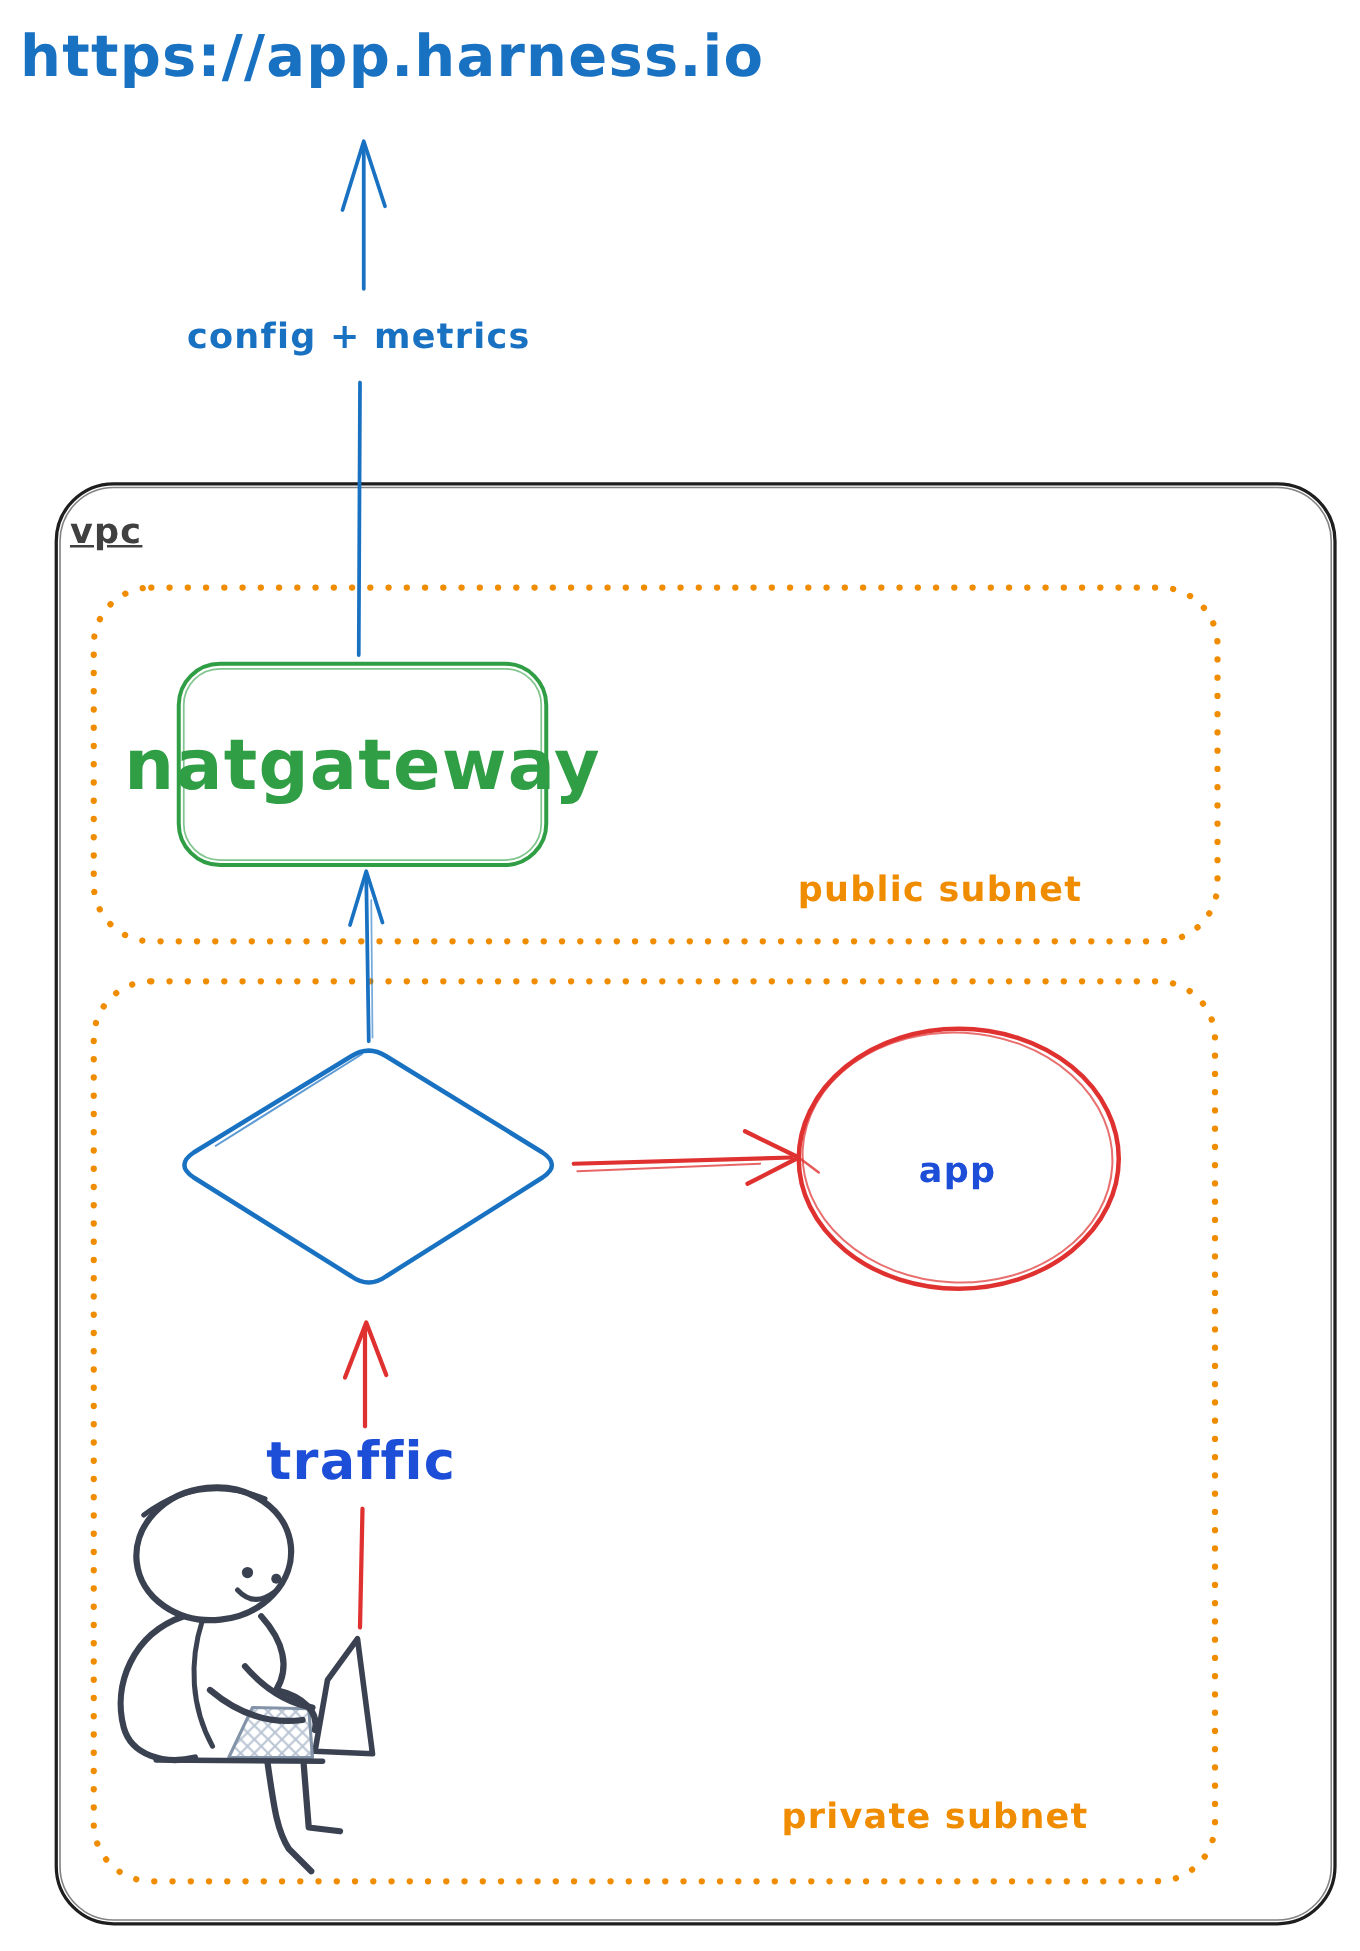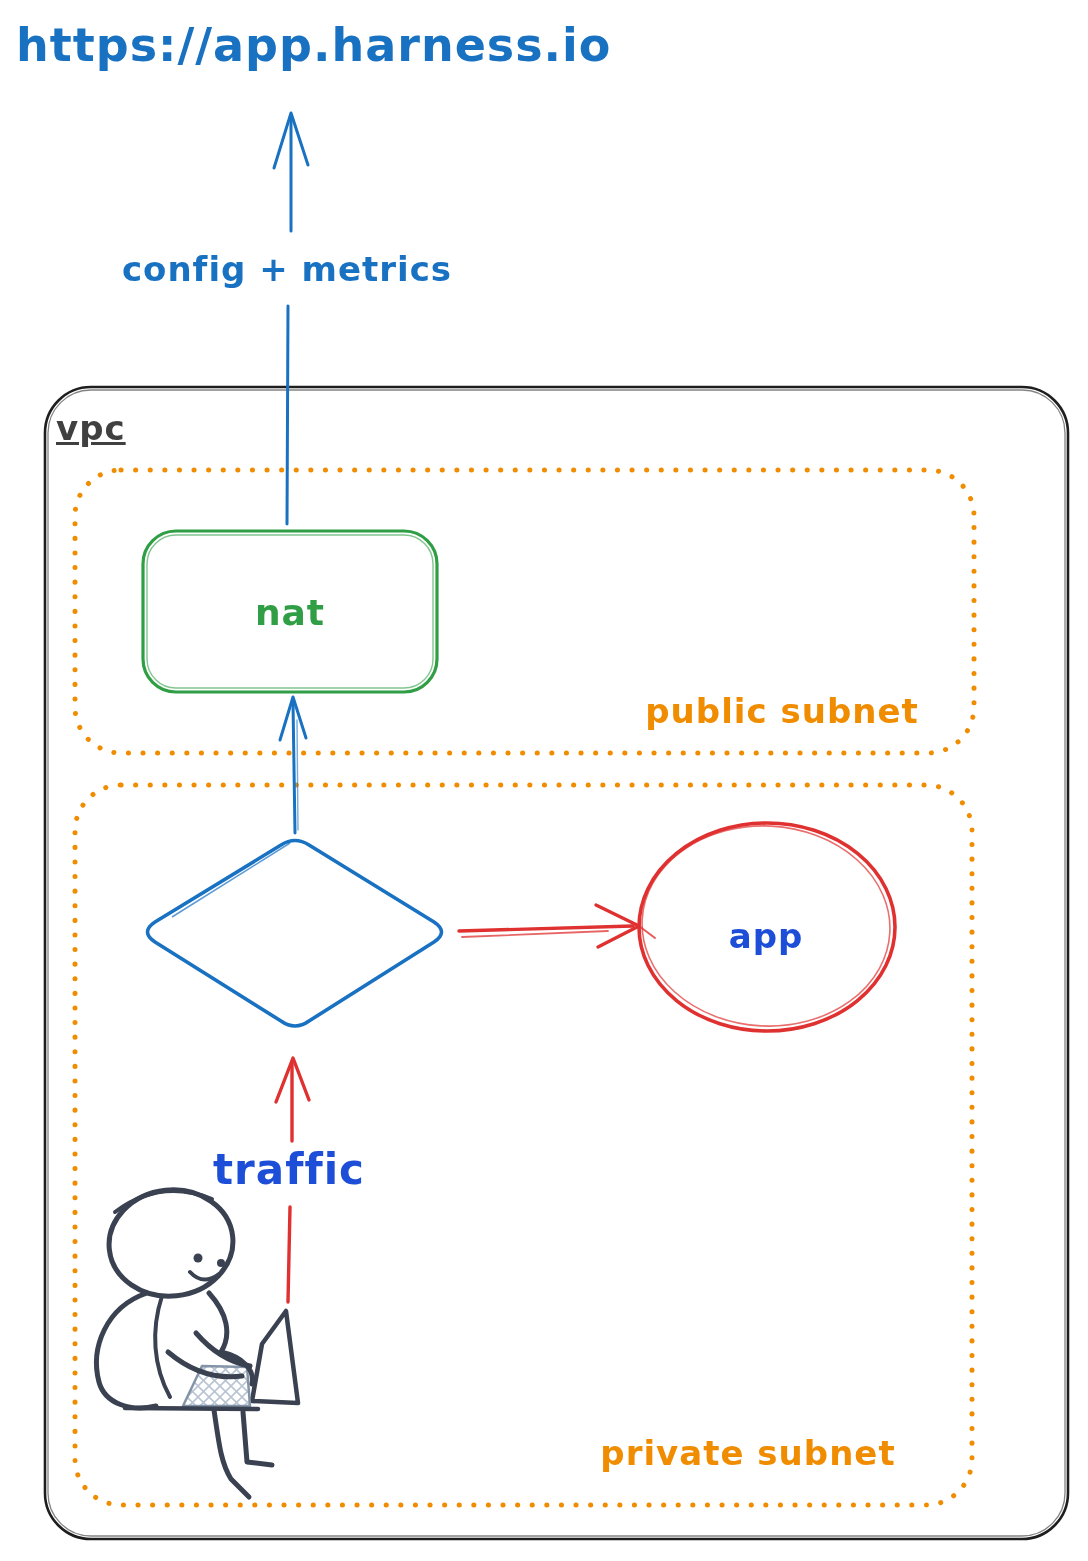--- a/index.html
+++ b/index.html
@@ -17,28 +17,28 @@
     white-space:nowrap;
     user-select:none;
   }
   .center{transform:translate(-50%,-50%);}
   .blue{color:#1971c2;}
   .orange{color:#f08c00;}
   .green{color:#2f9e44;}
   .red{color:#1d4ed8;}
   .ink{color:#404040;text-decoration:underline;}
   .url{font-size:46px;letter-spacing:1px;}
-  .mid{font-size:34px;letter-spacing:1px;}
+  .mid{font-size:28px;letter-spacing:1px;}
   .small{font-size:42px;letter-spacing:1px;}
   .natbox-label{
     position:absolute;left:290px;top:613px;
     transform:translate(-50%,-50%);
     display:flex;flex-direction:row;align-items:center;
     line-height:1.6;
-    font-size:36px;font-weight:bold;letter-spacing:1px;
+    font-size:56px;font-weight:bold;letter-spacing:1px;
   }
 </style>
 </head>
 <body>
 
 <div id="stage">
 
   <svg id="shapes" viewBox="0 0 1088 1561" xmlns="http://www.w3.org/2000/svg">
     <defs>
       <pattern id="hatch" width="11" height="11" patternUnits="userSpaceOnUse">
@@ -124,23 +124,24 @@
   </svg>
 
   <span class="lbl url blue" style="left:16px;top:18px;">https://app.harness.io</span>
 
   <span class="lbl mid blue center" style="left:287px;top:269px;">config + metrics</span>
 
   <span class="lbl mid ink" style="left:56px;top:408px;">vpc</span>
 
   <div class="natbox-label green">
     <span>nat</span>
+    <span>gateway</span>
   </div>
 
-  <span class="lbl mid orange center" style="left:782px;top:711px;">public subnet</span>
+  <span class="lbl mid orange center" style="left:752px;top:711px;">public subnet</span>
 
 
   <span class="lbl mid red center" style="left:766px;top:936px;">app</span>
 
   <span class="lbl mid orange center" style="left:748px;top:1453px;">private subnet</span>
 
   <span class="lbl small red center" style="left:289px;top:1169px;">traffic</span>
 </div>
 
 </body></html>

